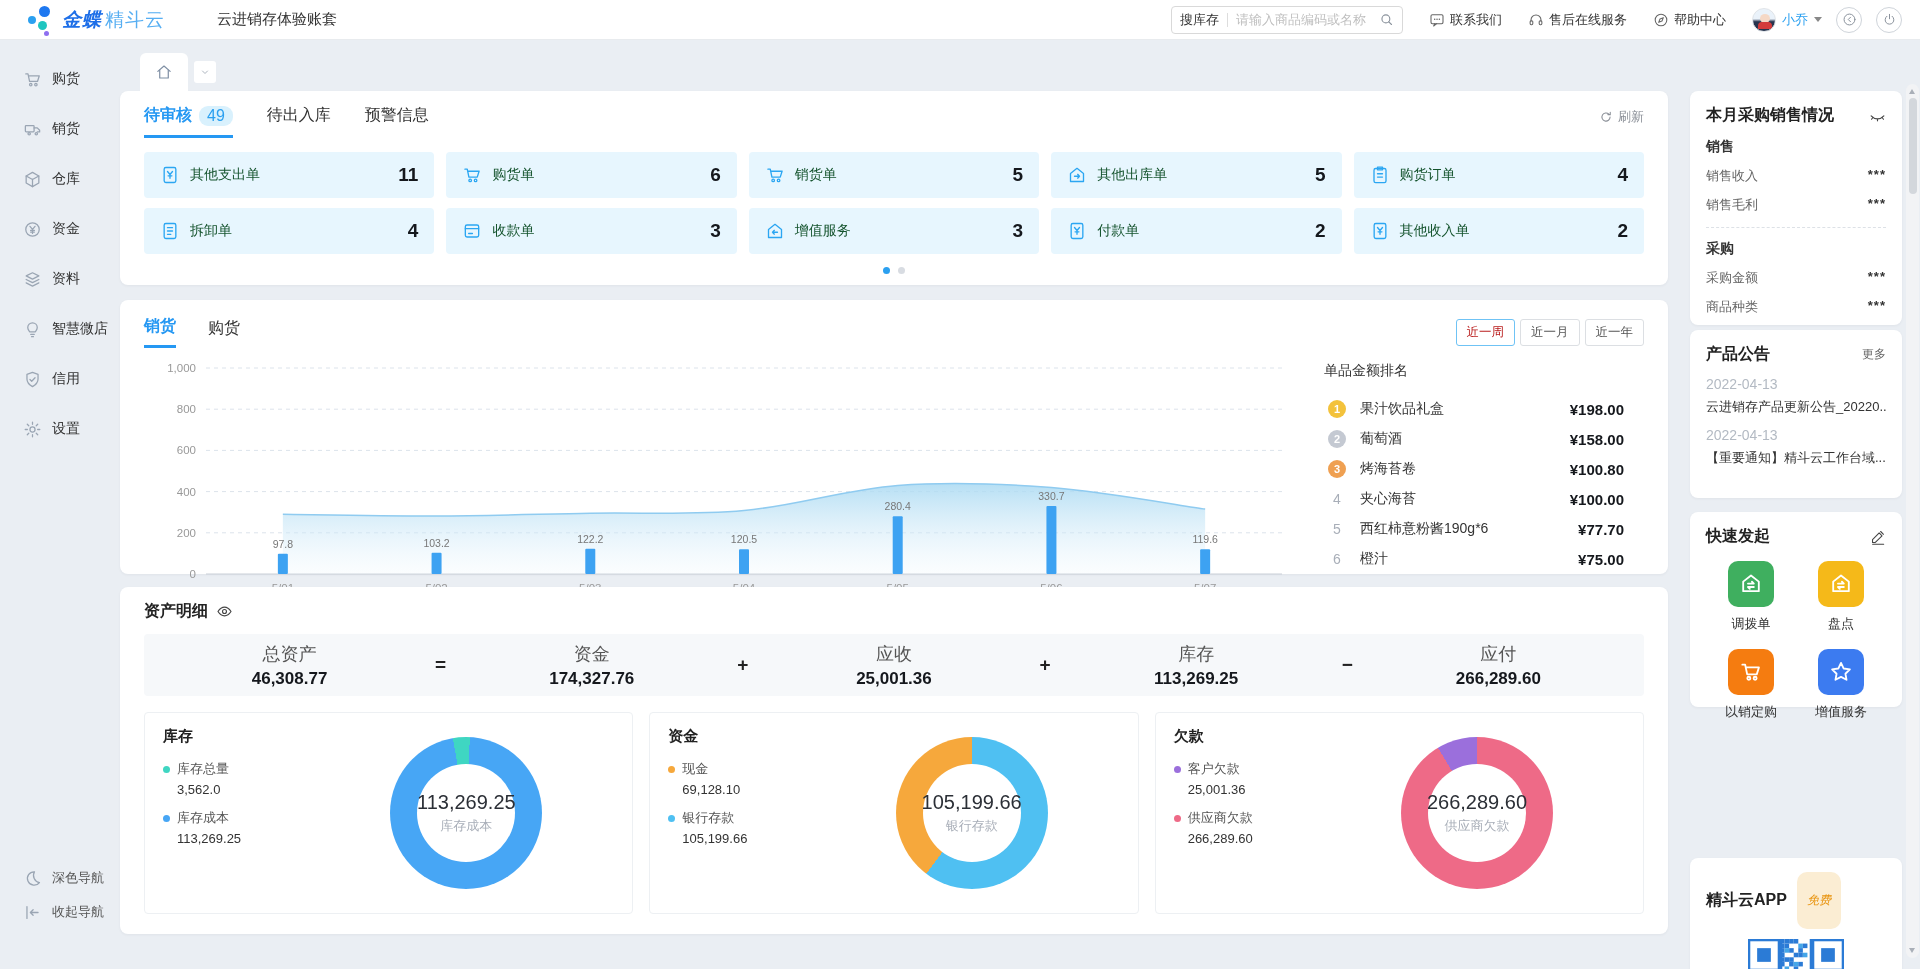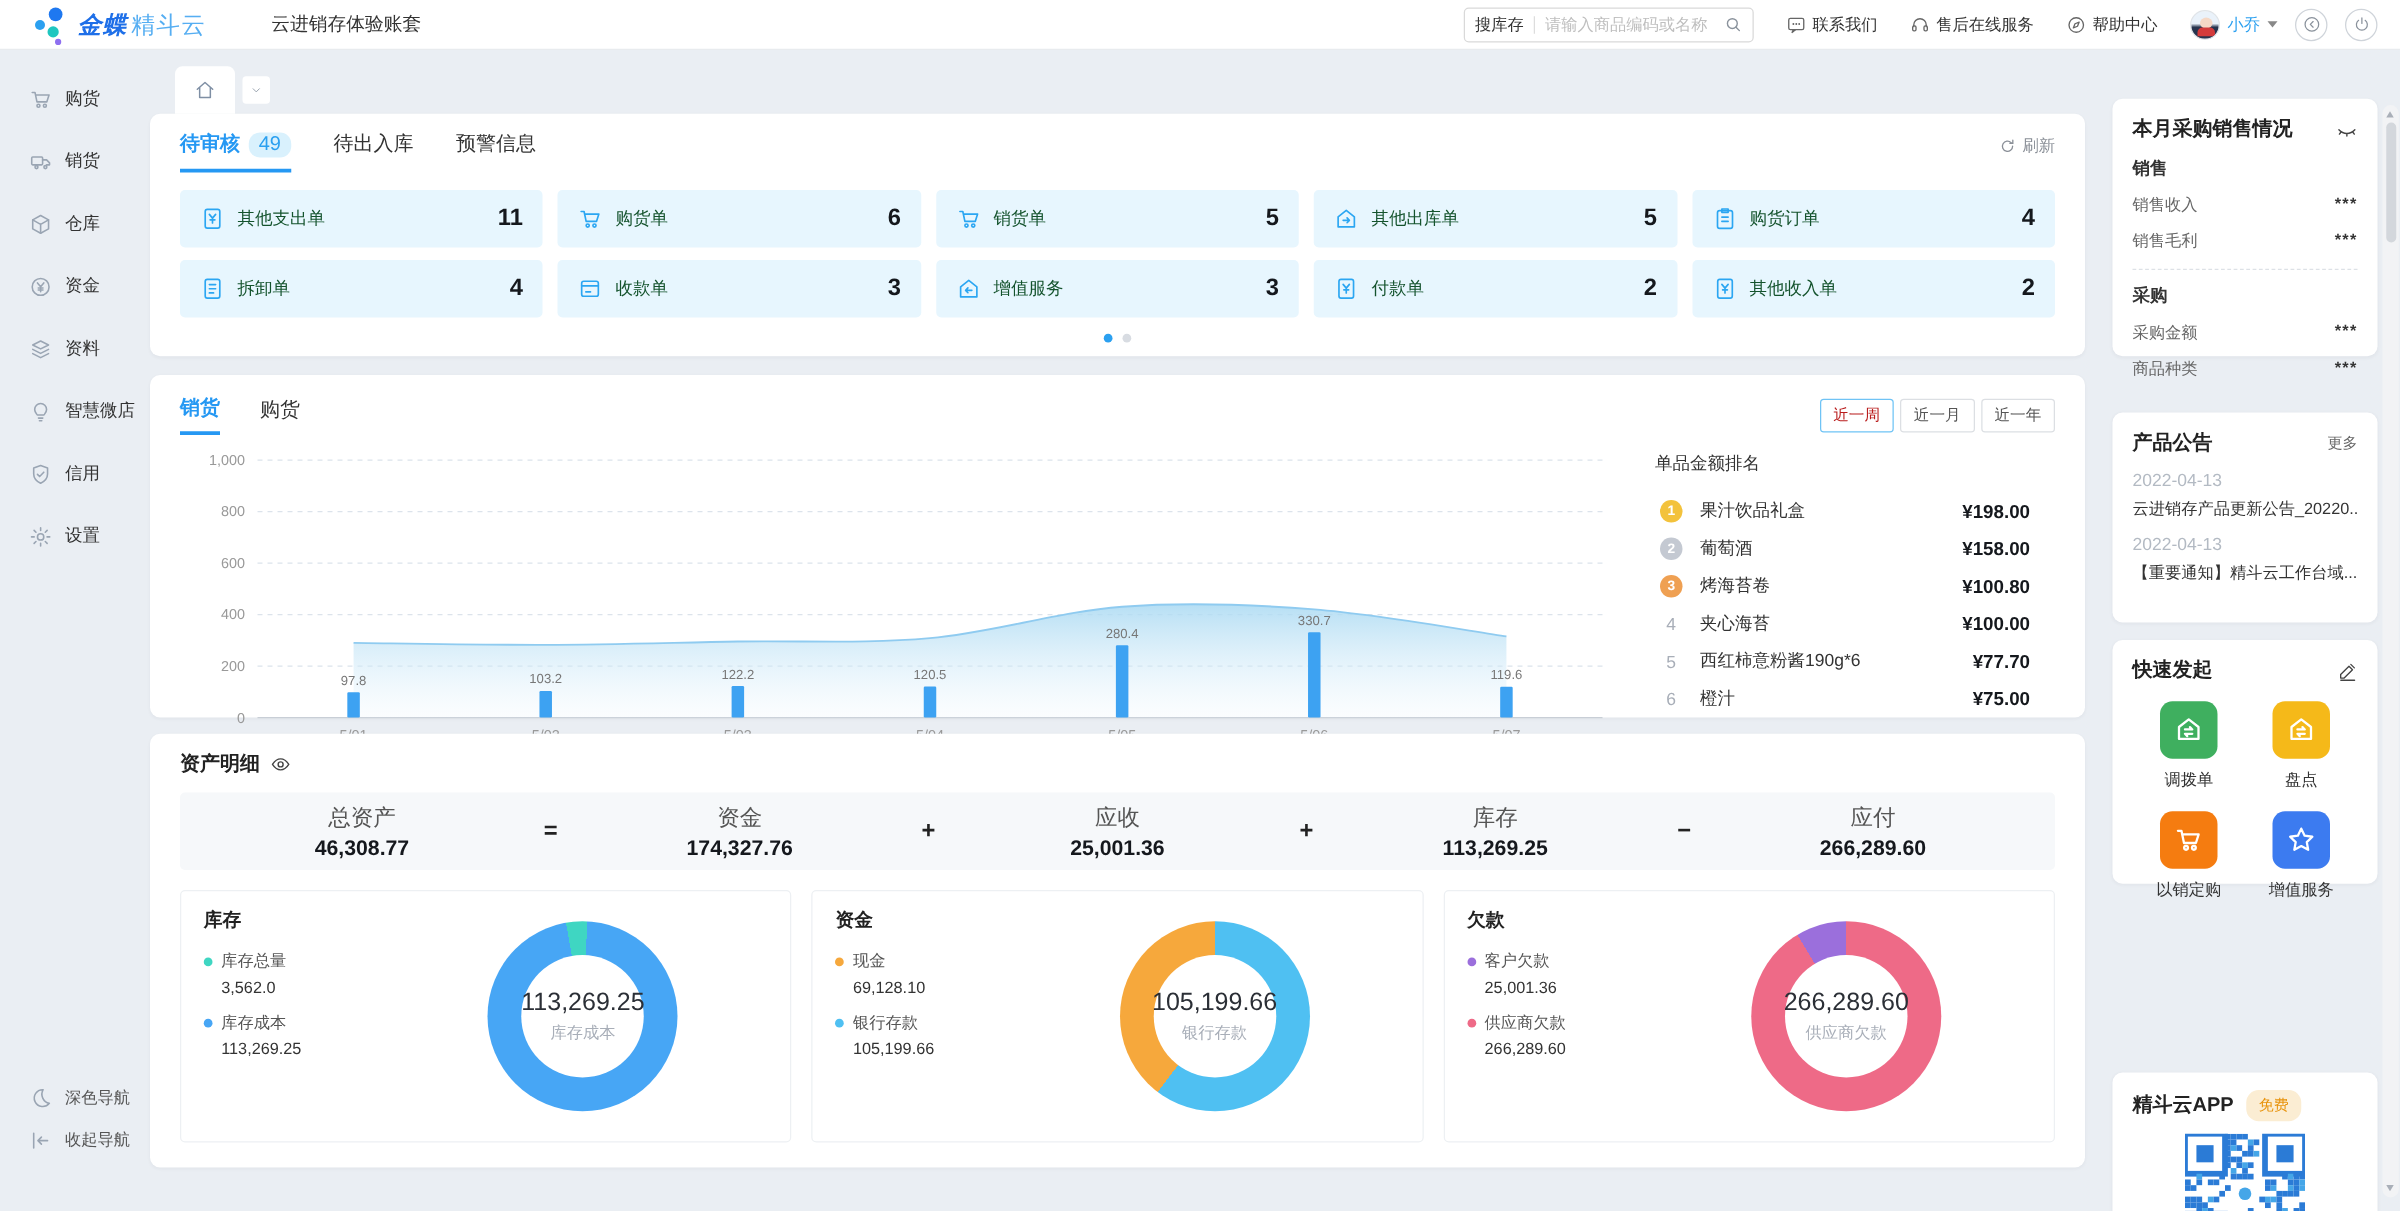--- a/index.html
+++ b/index.html
@@ -120,21 +120,21 @@
   .leg-label { font-size:13px; color:#555; }
   .leg-value { font-size:13px; color:#333; margin:4px 0 0 14px; }
   .donut { position:absolute; right:90px; top:24px; width:152px; height:152px; border-radius:50%; }
   .donut-hole { position:absolute; inset:27px; background:#fff; border-radius:50%; display:flex; flex-direction:column;
                 align-items:center; justify-content:center; }
   .donut-value { font-size:20px; color:#2B2F36; }
   .donut-label { font-size:13px; color:#A8AEB8; margin-top:3px; }
 
   
   .rb-card { position:absolute; left:1690px; width:212px; background:#fff; border-radius:8px; box-shadow:0 1px 3px rgba(31,45,61,.05); padding:14px 16px; }
-  .rb-monthly { top:79px; height:206px; }
+  .rb-monthly { top:91px; height:234px; }
   .rb-head { display:flex; align-items:center; }
   .rb-title { font-size:16px; font-weight:bold; color:#222; }
   .rb-head svg { margin-left:auto; width:17px; height:17px; color:#444; cursor:pointer; }
   .m-section-title { font-size:14px; font-weight:bold; color:#333; margin-top:12px; }
   .m-row { display:flex; font-size:13px; color:#666; margin-top:11px; }
   .m-row b { margin-left:auto; color:#333; letter-spacing:1px; }
   .m-divider { border-top:1px dashed #DDE1E6; margin-top:13px; }
   .rb-announce { top:330px; height:168px; }
   .more-link { margin-left:auto; font-size:12px; color:#666; cursor:pointer; }
   .ann-date { font-size:14px; color:#B3BAC3; margin-top:11px; }
@@ -148,21 +148,21 @@
   .quick-label { font-size:13px; color:#333; margin-top:8px; }
   .rb-banner { position:absolute; left:1690px; top:722px; width:212px; height:123px; border-radius:8px; overflow:hidden;
                background:linear-gradient(118deg,#FF8A3C 0%,#FA4E63 55%,#F0448E 100%); cursor:pointer;
                display:flex; flex-direction:column; align-items:center; justify-content:center; }
   .rb-banner::before { content:""; position:absolute; inset:0;
       background:repeating-linear-gradient(45deg, rgba(255,255,255,.07) 0 18px, transparent 18px 40px); }
   .bn-line1 { font-size:20px; font-weight:bold; color:#fff; letter-spacing:1px; position:relative; }
   .bn-line2 { font-size:22px; font-weight:bold; color:#fff; letter-spacing:1px; margin-top:2px; position:relative; }
   .bn-line3 { font-size:11px; font-weight:bold; color:#FFE27A; margin-top:10px; position:relative; letter-spacing:.5px; }
   .rb-app { top:858px; height:120px; }
-  .app-badge { margin-left:10px; background:#FBEDD3; color:#E8930C; font-size:12px; border-radius:10px; padding:4px 10px; }
+  .app-badge { margin-left:10px; background:#FBEDD3; color:#E8930C; font-size:12px; border-radius:10px; padding:20px 10px;font-style:italic; }
   .qr-wrap { display:flex; justify-content:center; margin-top:10px; }
 
   
   .scrollbar { position:absolute; right:1px; top:84px; width:13px; height:874px; background:#F2F3F5; border-radius:7px; }
   .sb-arrow { position:absolute; left:3px; width:0; height:0; border-left:3.5px solid transparent; border-right:3.5px solid transparent; }
   .sb-up { top:5px; border-bottom:5px solid #A9AFB8; }
   .sb-down { bottom:5px; border-top:5px solid #A9AFB8; }
   .sb-thumb { position:absolute; left:2.5px; top:14px; width:8px; height:96px; background:#D3D7DC; border-radius:4px; }
 </style>
 </head>

